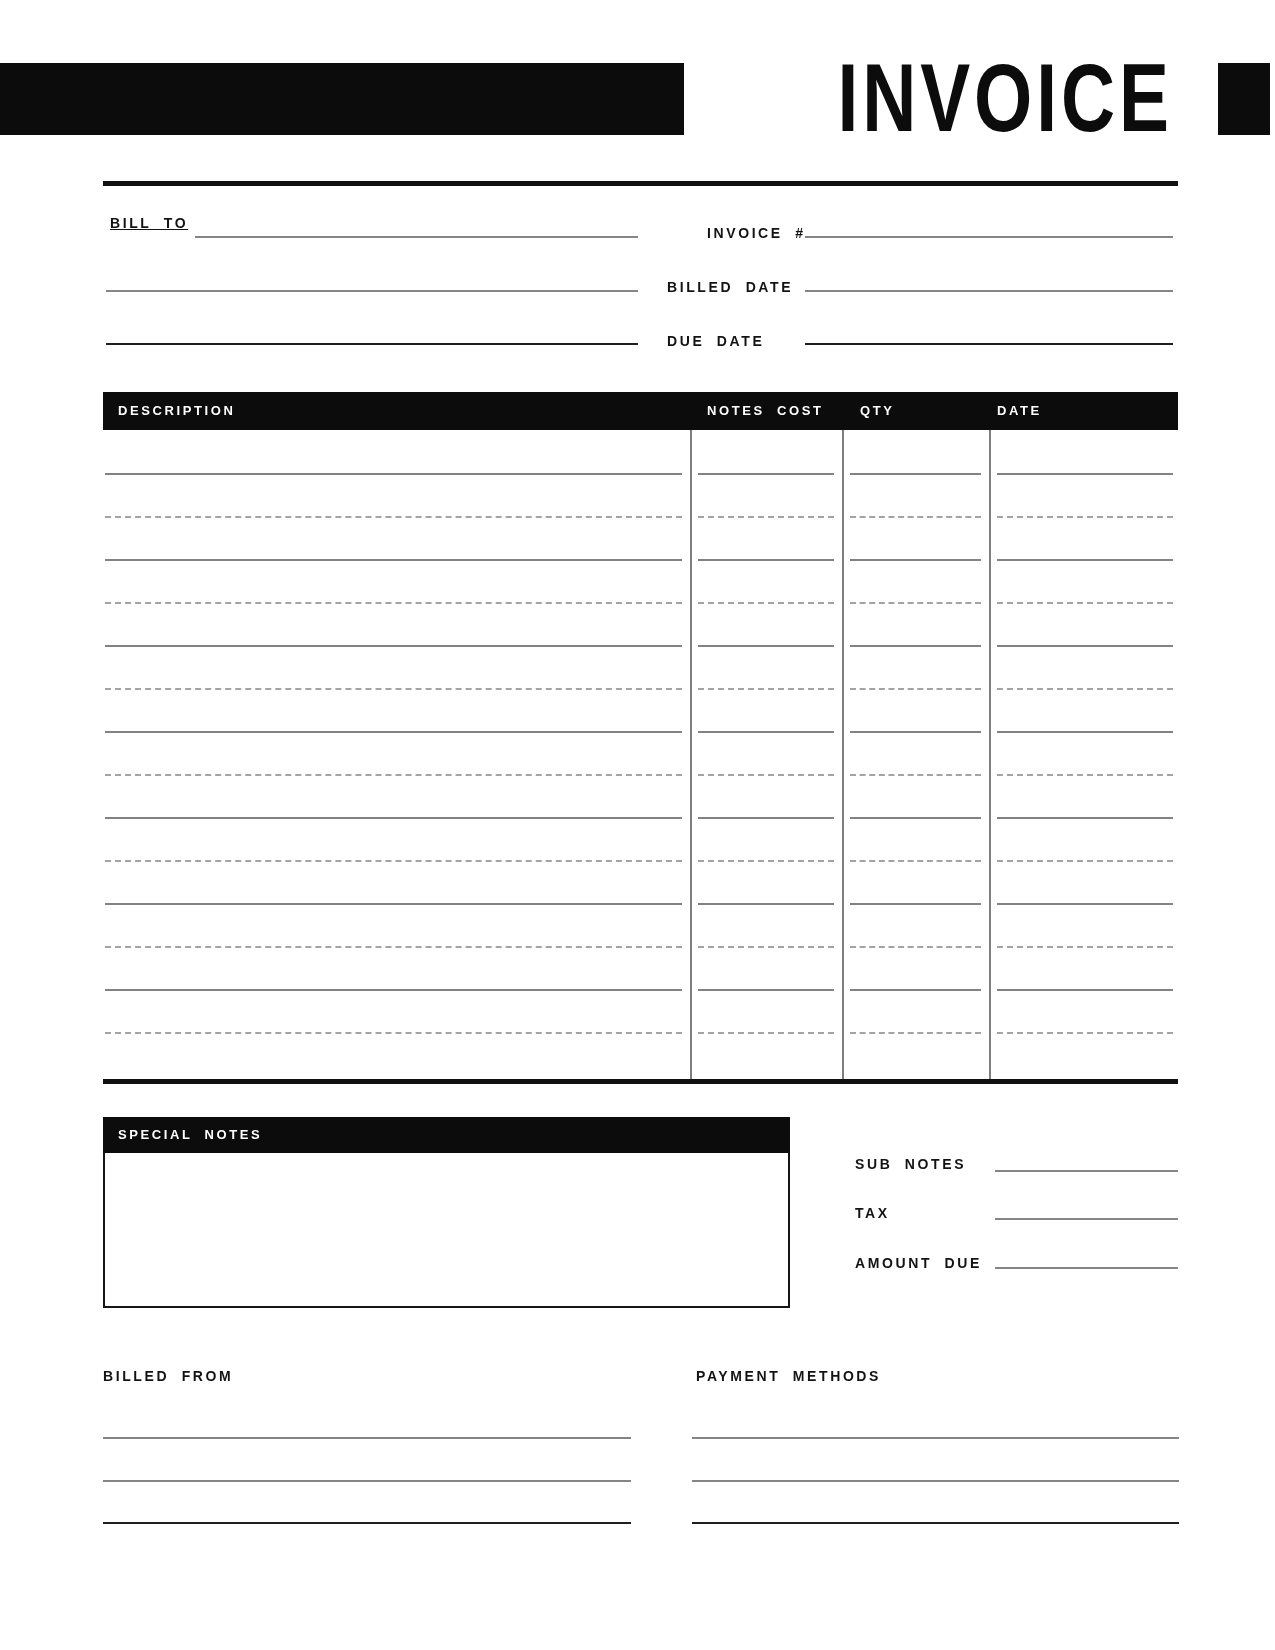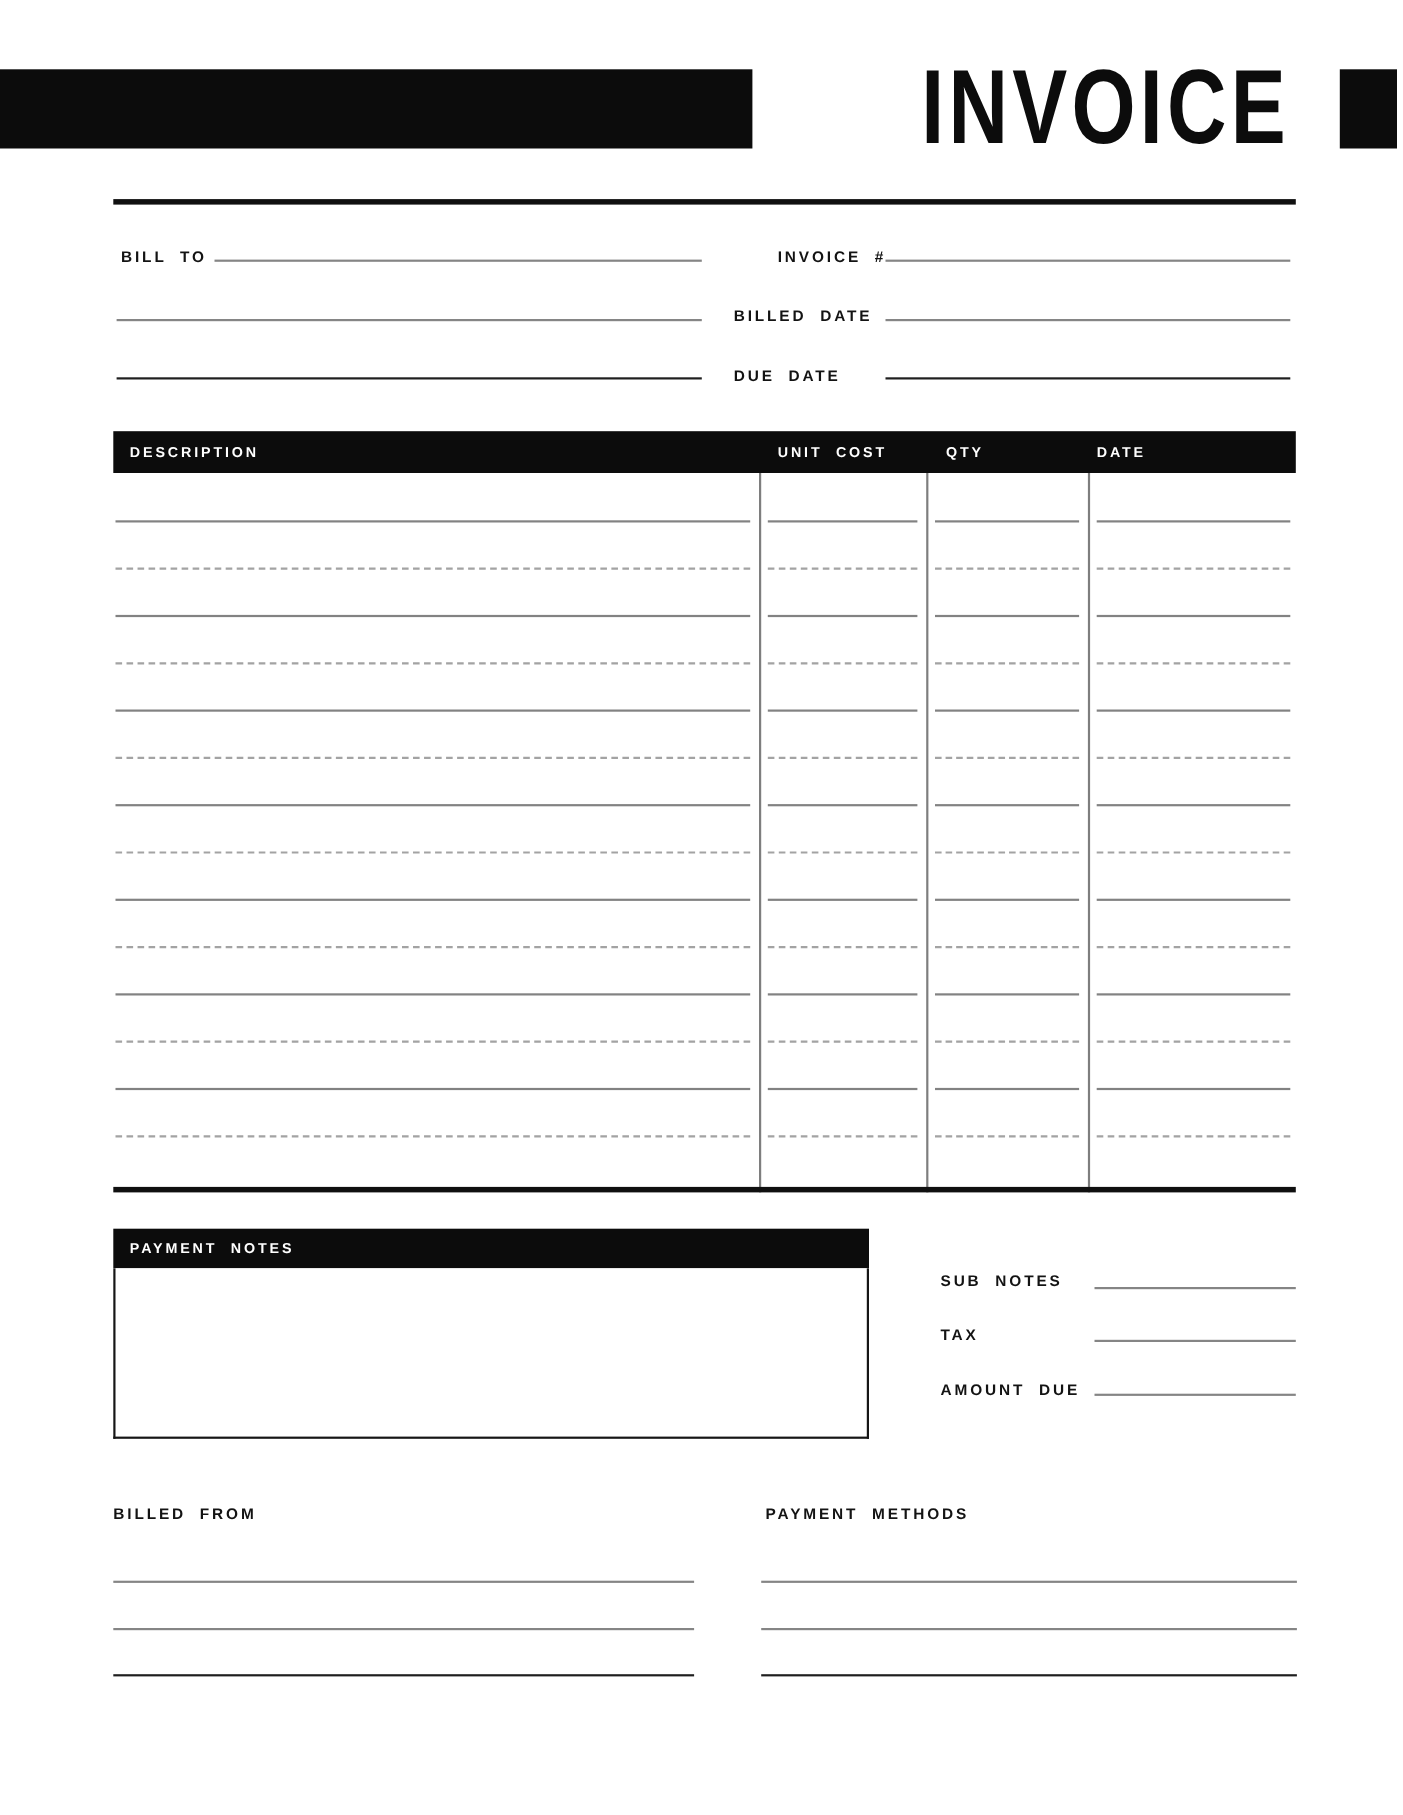--- a/index.html
+++ b/index.html
@@ -57,37 +57,37 @@
 <body>
 
 <div id="page">
 
   <div class="abs hdr-bar"></div>
   <div class="abs hdr-title">INVOICE</div>
   <div class="abs hdr-square"></div>
 
   <div class="abs rule-thick" style="top:181px;"></div>
 
-  <div class="abs lbl big" style="left:110px;top:225px;">BILL TO</div>
+  <div class="abs lbl big" style="left:110px;top:215px;text-decoration:underline;">BILL TO</div>
   <div class="abs fline" style="left:195px;top:236px;width:443px;"></div>
   <div class="abs fline" style="left:106px;top:290px;width:532px;"></div>
   <div class="abs fline dark" style="left:106px;top:343px;width:532px;"></div>
 
   <div class="abs lbl big" style="left:667px;top:225px;margin-left:40px;">INVOICE #</div>
   <div class="abs fline" style="left:805px;top:236px;width:368px;"></div>
 
   <div class="abs lbl big" style="left:667px;top:279px;">BILLED DATE</div>
   <div class="abs fline" style="left:805px;top:290px;width:368px;"></div>
 
   <div class="abs lbl big" style="left:667px;top:333px;">DUE DATE</div>
   <div class="abs fline dark" style="left:805px;top:343px;width:368px;"></div>
 
   <div class="abs tbl-head">
     <span class="lbl white" style="left:15px;">DESCRIPTION</span>
-    <span class="lbl white" style="left:604px;">UNIT COST</span>
+    <span class="lbl white" style="left:604px;">NOTES COST</span>
     <span class="lbl white" style="left:757px;">QTY</span>
     <span class="lbl white" style="left:894px;">DATE</span>
   </div>
 
   <div class="abs col-divider" style="left:690px;"></div>
   <div class="abs col-divider" style="left:842px;"></div>
   <div class="abs col-divider" style="left:989px;"></div>
 
   <div class="abs rowline" style="top:473px;">
       <span class="seg s1"></span>
@@ -170,21 +170,21 @@
   <div class="abs rowline dashed" style="top:1032px;">
       <span class="seg s1"></span>
       <span class="seg s2"></span>
       <span class="seg s3"></span>
       <span class="seg s4"></span>
     </div>
 
   <div class="abs rule-thick" style="top:1079px;"></div>
 
   <div class="abs notes-bar">
-    <span class="lbl white abs" style="left:15px;top:10px;">PAYMENT NOTES</span>
+    <span class="lbl white abs" style="left:15px;top:10px;">SPECIAL NOTES</span>
   </div>
   <div class="abs notes-box"></div>
 
   <div class="abs lbl big" style="left:855px;top:1156px;">SUB NOTES</div>
   <div class="abs fline" style="left:995px;top:1170px;width:183px;"></div>
 
   <div class="abs lbl big" style="left:855px;top:1205px;">TAX</div>
   <div class="abs fline" style="left:995px;top:1218px;width:183px;"></div>
 
   <div class="abs lbl big" style="left:855px;top:1255px;">AMOUNT DUE</div>

